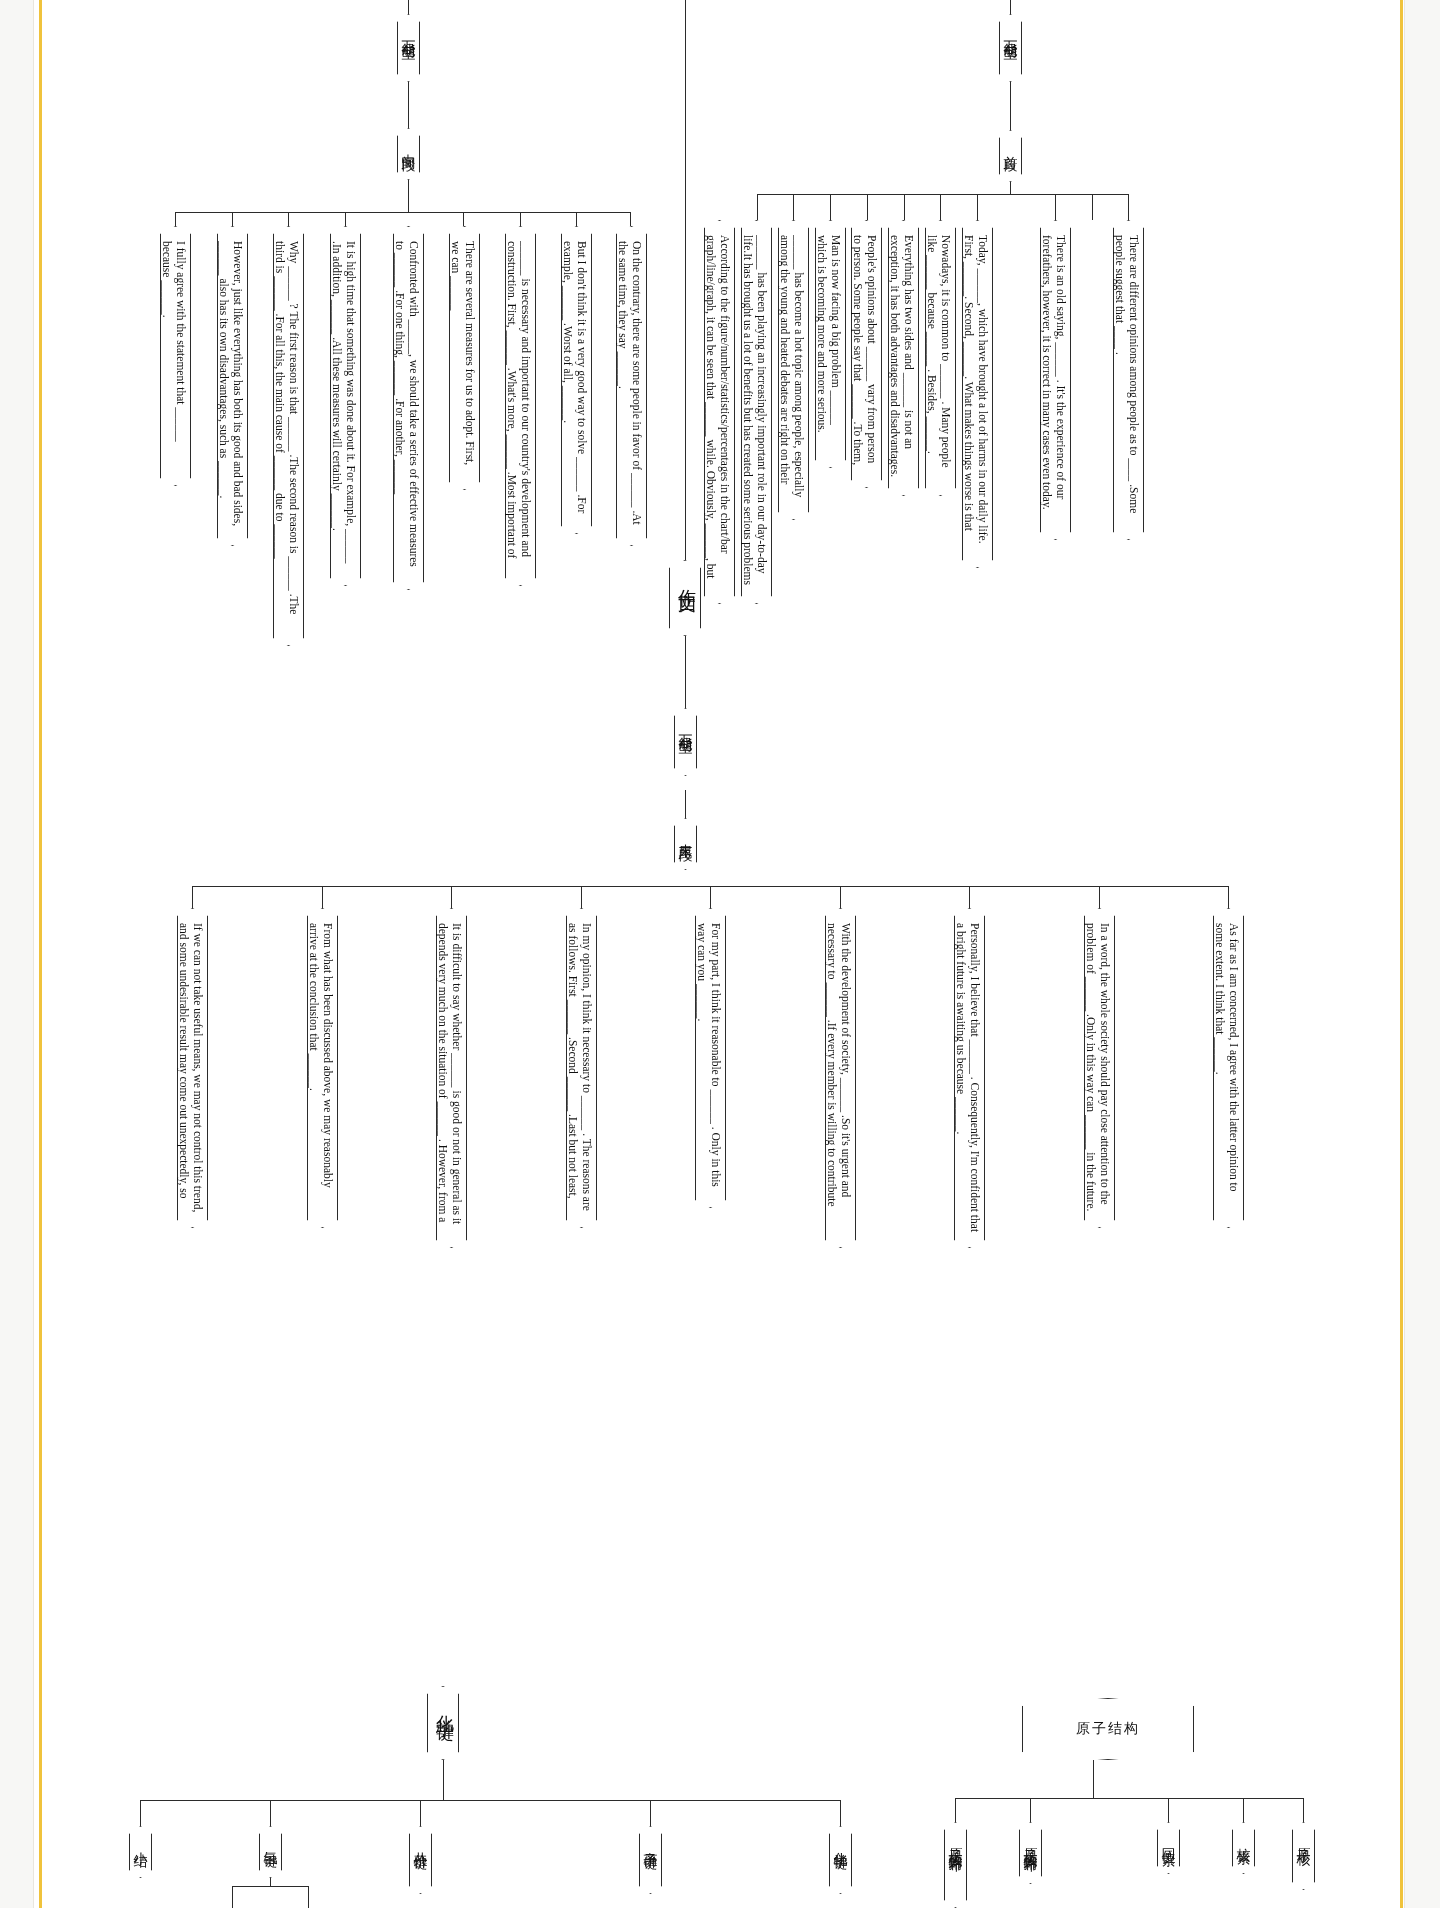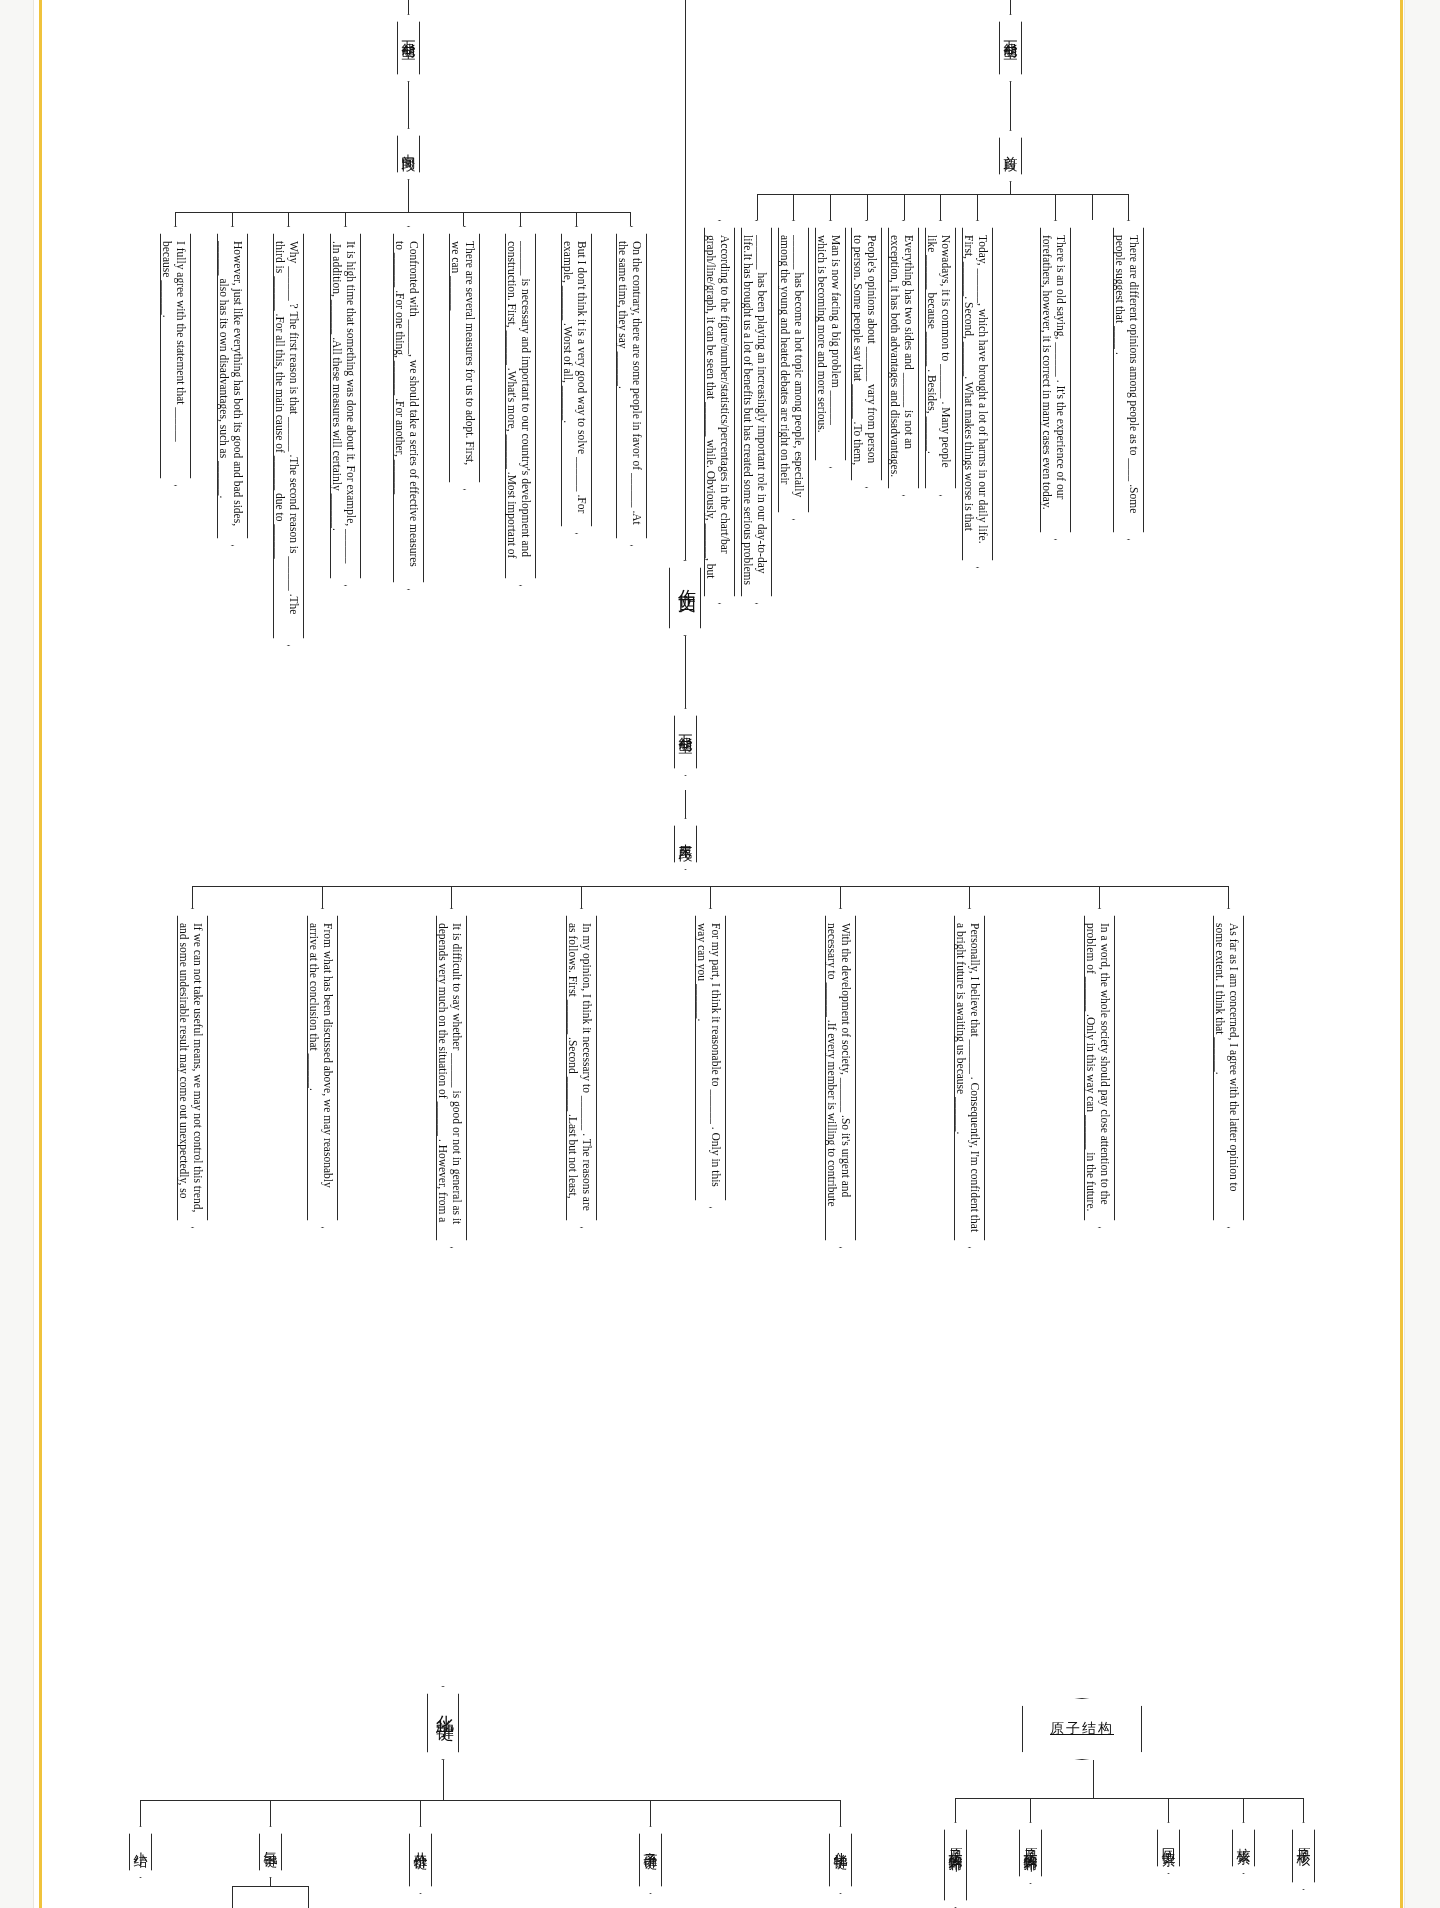--- a/index.html
+++ b/index.html
@@ -204,22 +204,22 @@
 <div class="node hex" style="left:436px;top:908px;width:31px;height:340px;">
   <span class="txt">It is difficult to say whether ______ is good or not in general as it depends very much on the situation of ______ . However, from a personal point of view find ______.</span>
 </div>
 <div class="node hex" style="left:307px;top:908px;width:31px;height:320px;">
   <span class="txt">From what has been discussed above, we may reasonably arrive at the conclusion that ______.</span>
 </div>
 <div class="node hex" style="left:177px;top:908px;width:31px;height:320px;">
   <span class="txt">If we can not take useful means, we may not control this trend, and some undesirable result may come out unexpectedly, so what we should do is ______.</span>
 </div>
 
-<div class="node hex cn" style="left:1022px;top:1698px;width:120px;height:62px;
-            writing-mode:horizontal-tb;align-items:center;justify-content:center;text-align:center;padding:4px;text-decoration:underline;">
+<div class="node hex cn" style="left:1022px;top:1698px;width:172px;height:62px;
+            writing-mode:horizontal-tb;align-items:center;justify-content:center;text-align:center;padding:4px;">
   <span class="txt">原子结构</span>
 </div>
 <div class="node hex cn" style="left:1292px;top:1822px;width:23px;height:68px;">
   <span class="txt">原子核</span>
 </div>
 <div class="node hex cn" style="left:1232px;top:1822px;width:23px;height:52px;">
   <span class="txt">核素</span>
 </div>
 <div class="node hex cn" style="left:1157px;top:1822px;width:23px;height:52px;">
   <span class="txt">同位素</span>

